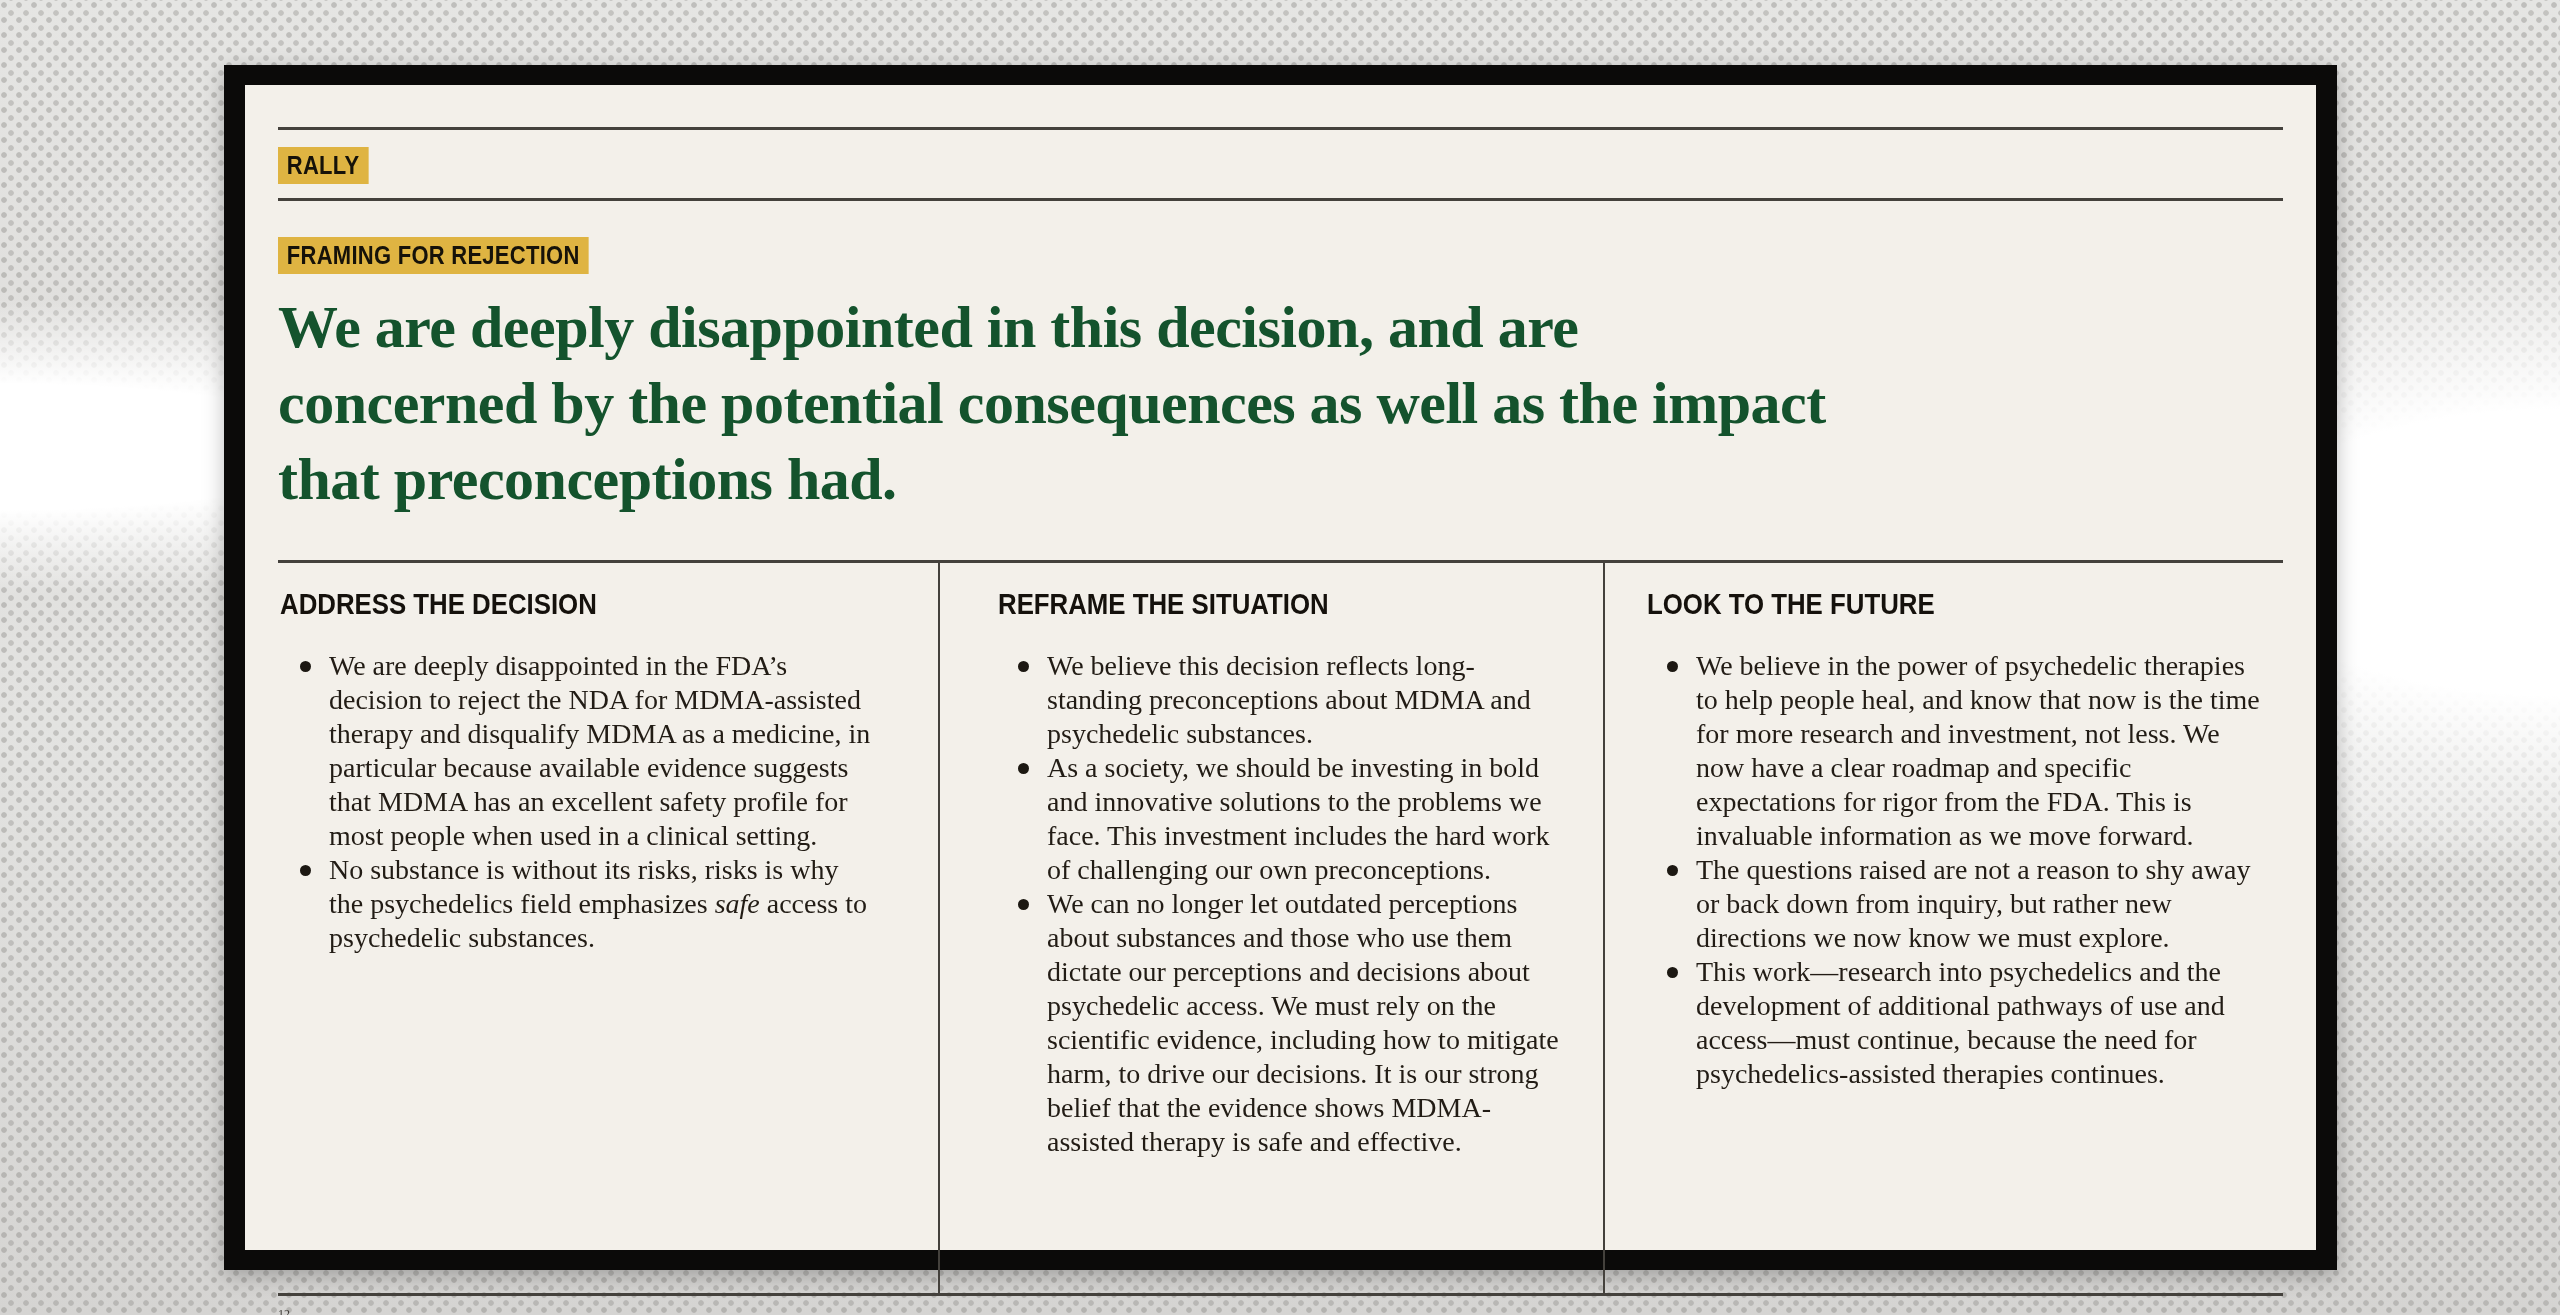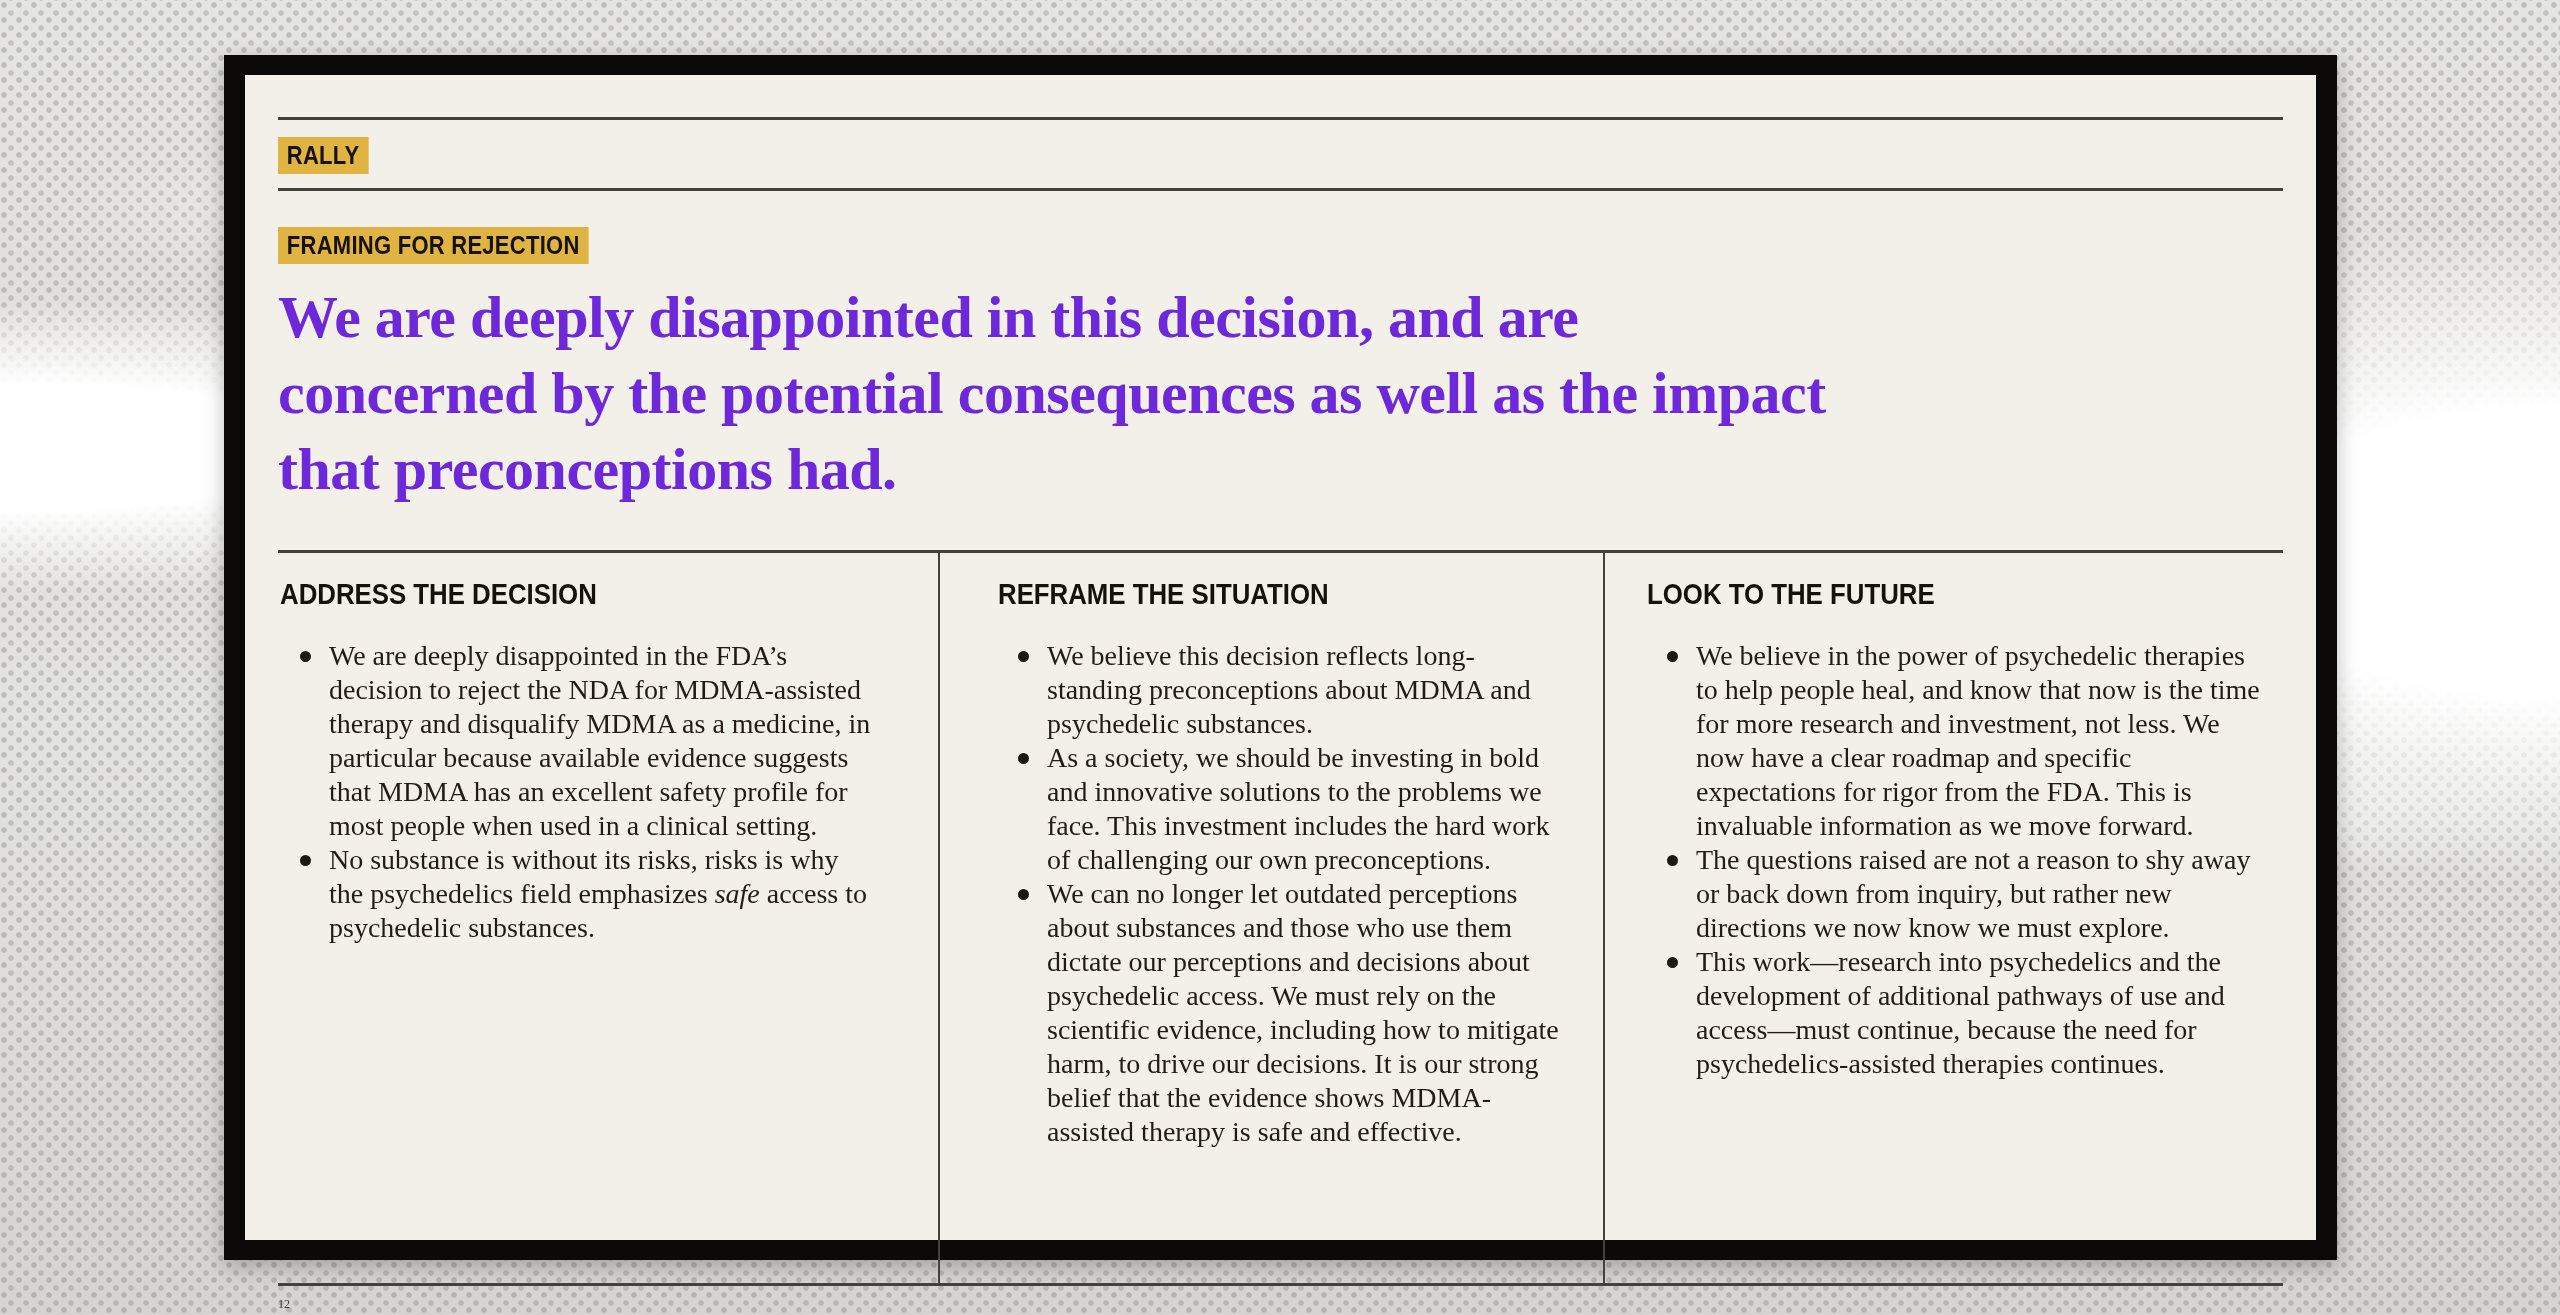--- a/index.html
+++ b/index.html
@@ -21,21 +21,21 @@
       radial-gradient(ellipse 46% 16% at 0% 34%, #ffffff 30%, rgba(255,255,255,0) 70%),
       radial-gradient(ellipse 55% 11% at 40% 16%, rgba(255,255,255,.75) 12%, rgba(255,255,255,0) 70%),
       radial-gradient(ellipse 45% 9% at 70% 62%, rgba(255,255,255,.55) 10%, rgba(255,255,255,0) 70%),
       radial-gradient(circle at 4px 5px, rgba(118,116,112,.34) 2.4px, rgba(118,116,112,0) 3.2px),
       radial-gradient(circle at 4px 5px, rgba(118,116,112,.30) 2.4px, rgba(118,116,112,0) 3.2px),
       linear-gradient(180deg,#e5e5e3 0%,#dfdedc 30%,#e3e3e1 55%,#d5d4d2 100%);
     background-size:auto,auto,auto,auto,15px 15px,15px 15px,auto;
     background-position:0 0,0 0,0 0,0 0,0 0,7px 8px,0 0;
   }
   .frame{
-    position:absolute;left:224px;top:55px;width:2113px;height:1205px;
+    position:absolute;left:224px;top:65px;width:2113px;height:1205px;
     background:var(--frame);
     box-shadow:0 6px 20px rgba(0,0,0,.25);
   }
   .slide{
     position:absolute;left:21px;top:20px;right:21px;bottom:20px;
     background:var(--slide_bg);
     padding:0 33px;box-sizing:border-box;
   }
   .rule{height:3px;background:var(--rule);}
   .rule-1{margin-top:42px;}
@@ -45,21 +45,21 @@
   .chip-row-2{margin-top:36px;}
   .chip{
     display:inline-block;background:var(--highlight);color:#161209;
     font-family:"Liberation Sans",sans-serif;font-weight:bold;
     font-size:25px;line-height:26px;padding:5px 10px 6px;
     letter-spacing:.3px;transform:scaleX(.88);transform-origin:left center;
     white-space:nowrap;
   }
   h1.headline{
     margin:15px 0 0 0;font-weight:bold;font-size:60px;line-height:76px;
-    letter-spacing:-.5px;color:#6d28d9;
+    letter-spacing:-.5px;color:#14532d;
   }
   .hl{display:block;white-space:nowrap;}
   .columns{
     margin-top:43px;height:736px;box-sizing:border-box;
     border-top:3px solid var(--rule);border-bottom:3px solid var(--rule);
     display:grid;grid-template-columns:660px 665px 1fr;
   }
   .col{box-sizing:border-box;overflow:hidden;}
   .col1{padding:26px 46px 0 2px;}
   .col2{padding:26px 26px 0 58px;border-left:2px solid var(--rule);}

